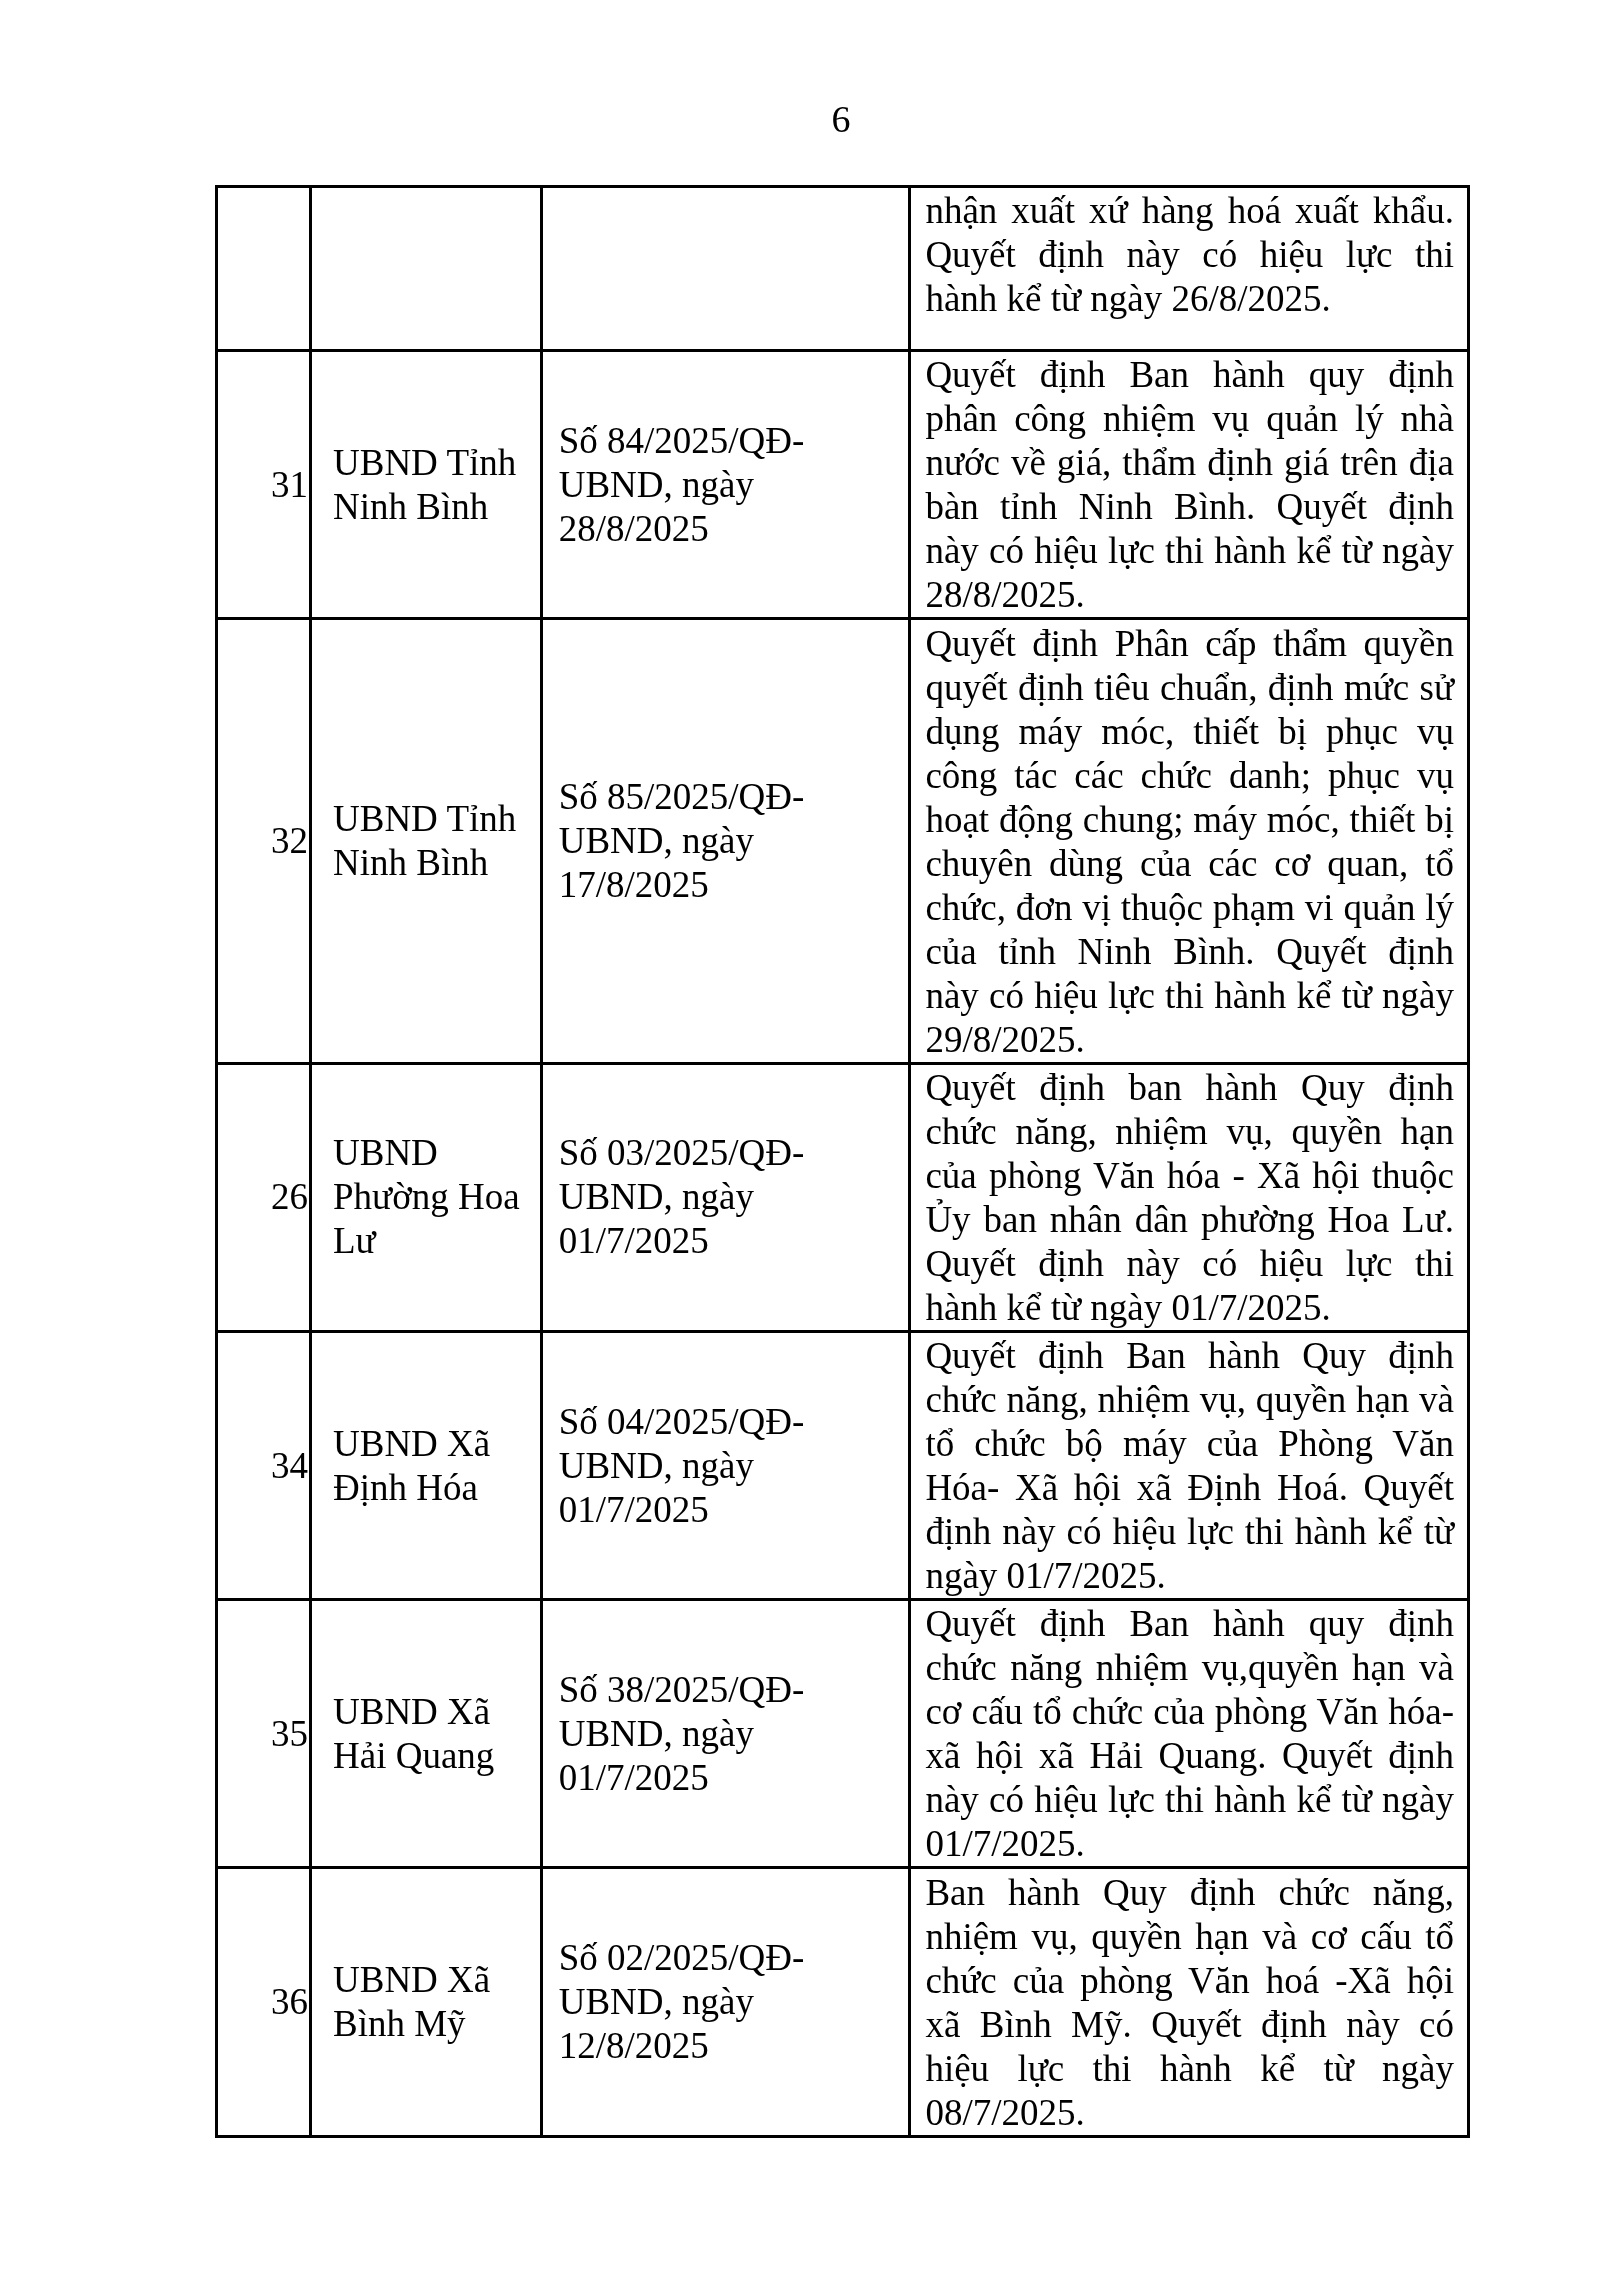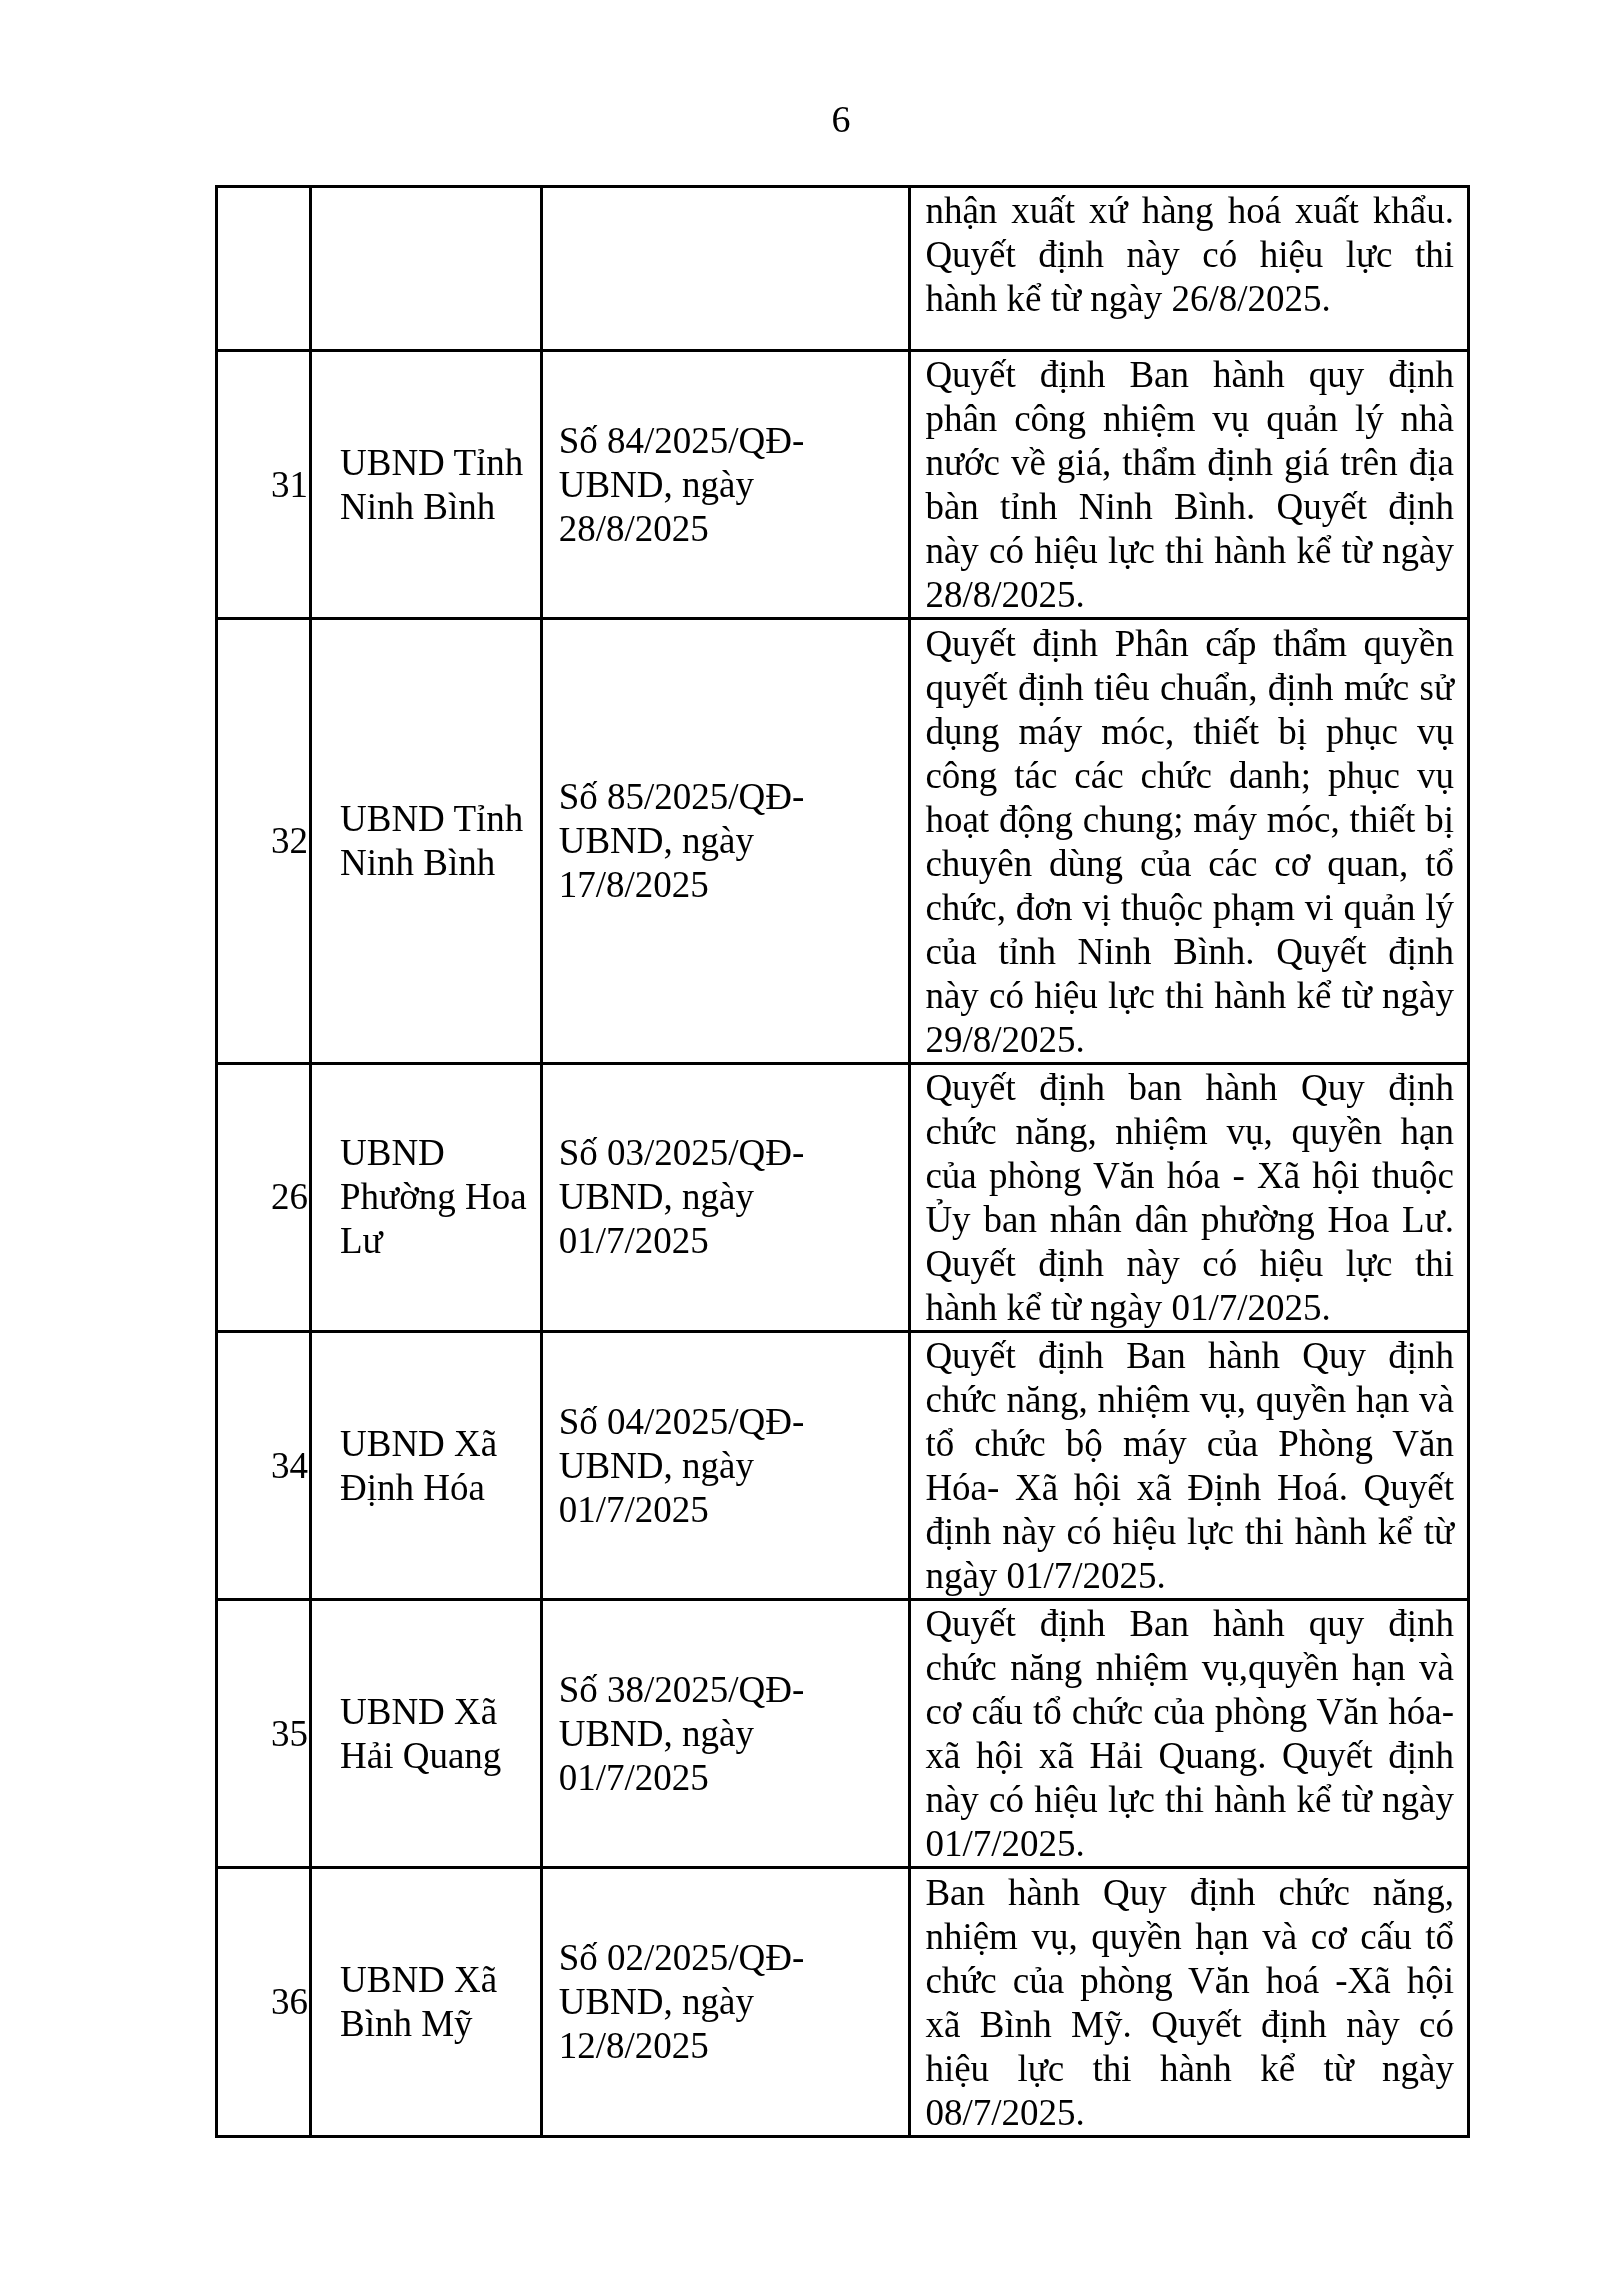--- a/index.html
+++ b/index.html
@@ -47,21 +47,21 @@
   col.c3 { width: 368px; }
   col.c4 { width: 559px; }
 
   td.cell-no {
     text-align: right;
     vertical-align: middle;
     font-family: Liberation Serif, serif;
   }
   td.cell-org {
     vertical-align: middle;
-    padding-left: 28px;
+    padding-left: 21px;
     padding-right: 3.9px;
     white-space: pre-line;
   }
   td.cell-doc {
     vertical-align: middle;
     padding-left: 15.7px;
     padding-right: 1px;
     white-space: pre-line;
     font-size: 35px;
   }

